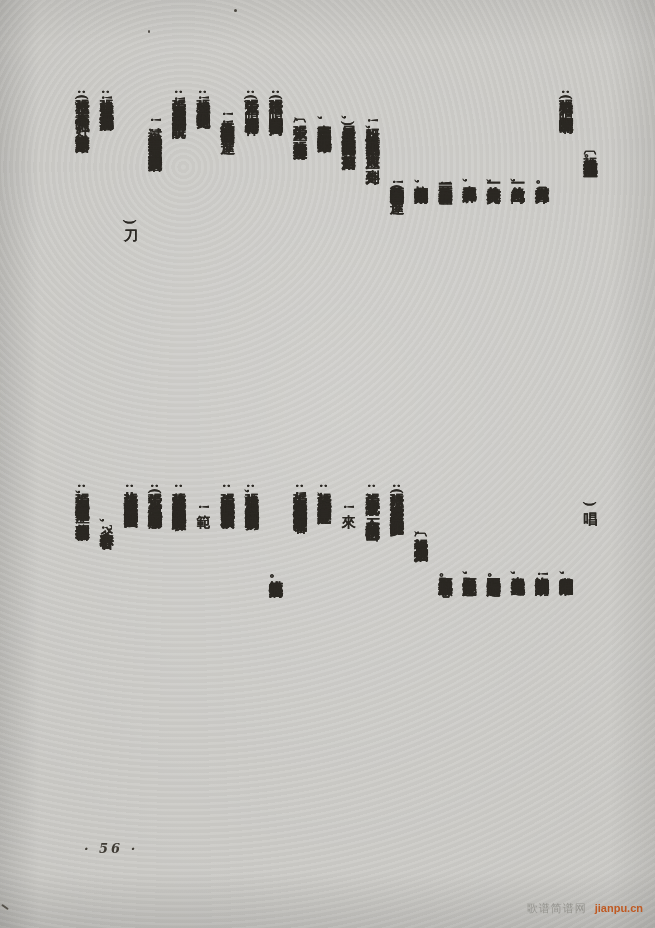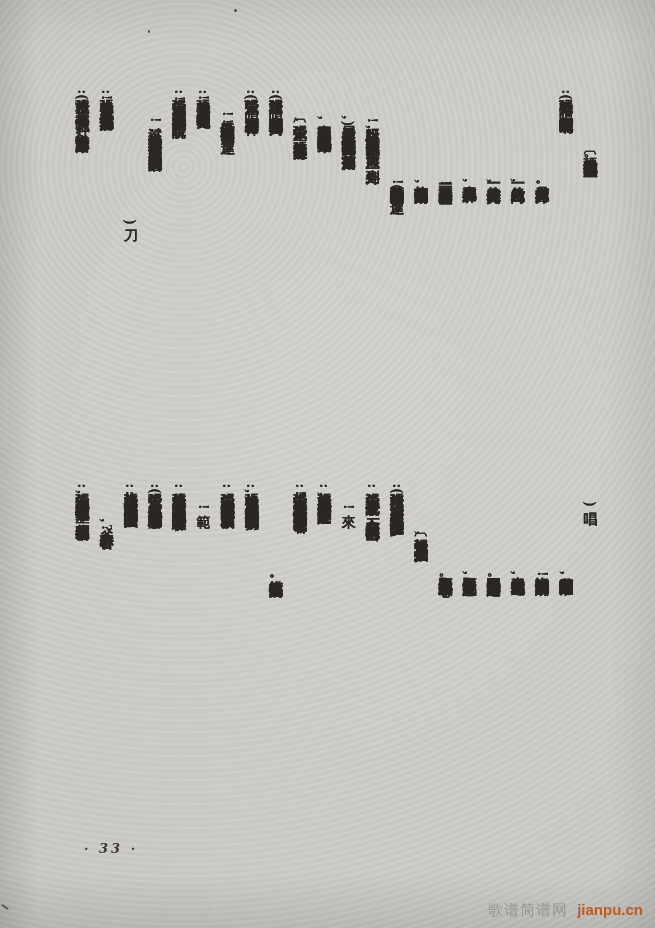--- a/index.html
+++ b/index.html
@@ -36,21 +36,21 @@
   .band-bottom{top:482px;right:56px;height:382px;}
   .page-num{
     position:absolute;left:84px;top:841px;
     font-family:"DejaVu Serif",serif;
     font-style:italic;font-weight:700;font-size:13px;
     color:#3e3a33;letter-spacing:3px;
   }
   .watermark{
     position:absolute;right:12px;top:901px;
     font-family:"Liberation Sans","DejaVu Sans",sans-serif;
-    font-size:15px;letter-spacing:1px;white-space:nowrap;
+    font-size:11px;letter-spacing:1px;white-space:nowrap;
   }
   .wm-name{color:#95948f;}
   .wm-url{color:#c05a22;font-weight:700;margin-left:4px;letter-spacing:0;}
   .speck{position:absolute;background:#4a463f;border-radius:50%;}
   .speck-a{left:234px;top:9px;width:3px;height:3px;}
   .speck-b{left:148px;top:30px;width:2px;height:3px;}
   .tick{
     position:absolute;left:1px;top:906px;width:8px;height:2px;
     background:#55514a;transform:rotate(35deg);border-radius:1px;
   }
@@ -107,18 +107,18 @@
     <div class="col" style="padding-top: 0px;">張桂秀:姐,你这個縣勞模,今年能不能当上省勞模?</div>
     <div class="col" style="padding-top: 0px;">張振堂:你姐照人家李支書还差的遠呢!人家那才眞够模</div>
     <div class="col" style="padding-top: 21.75px;">範!</div>
     <div class="col" style="padding-top: 0px;">張桂清:可是李永信常說:講种地,还是你有經驗。</div>
     <div class="col" style="padding-top: 0px;">張振堂:(感慨地)光憑老經驗不够用了!</div>
     <div class="col" style="padding-top: 0px;">張桂清:李永信說:过年咱們的麥子全用交叉播种法,</div>
     <div class="col" style="padding-top: 36.25px;">爹,你看行不?</div>
     <div class="col" style="padding-top: 0px;">張振堂:好倒好,就怕有「死座子」。你們到縣裏要學習</div>
   </div>
 
-<div class="page-num">· 33 ·</div>
+<div class="page-num">· 56 ·</div>
 
 <div class="watermark">
   <span class="wm-name">歌谱简谱网</span>
   <span class="wm-url">jianpu.cn</span>
 </div>
 
 </body></html>

